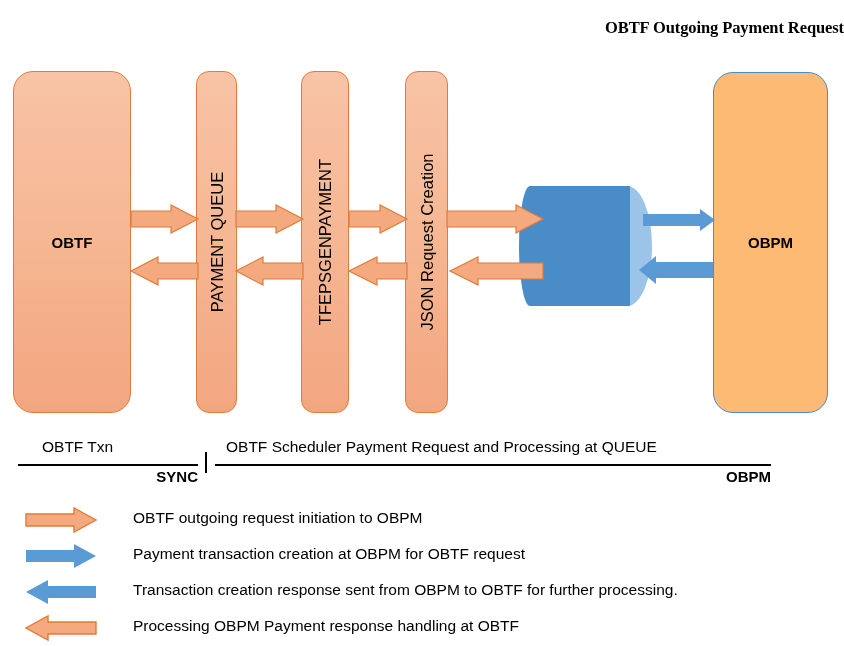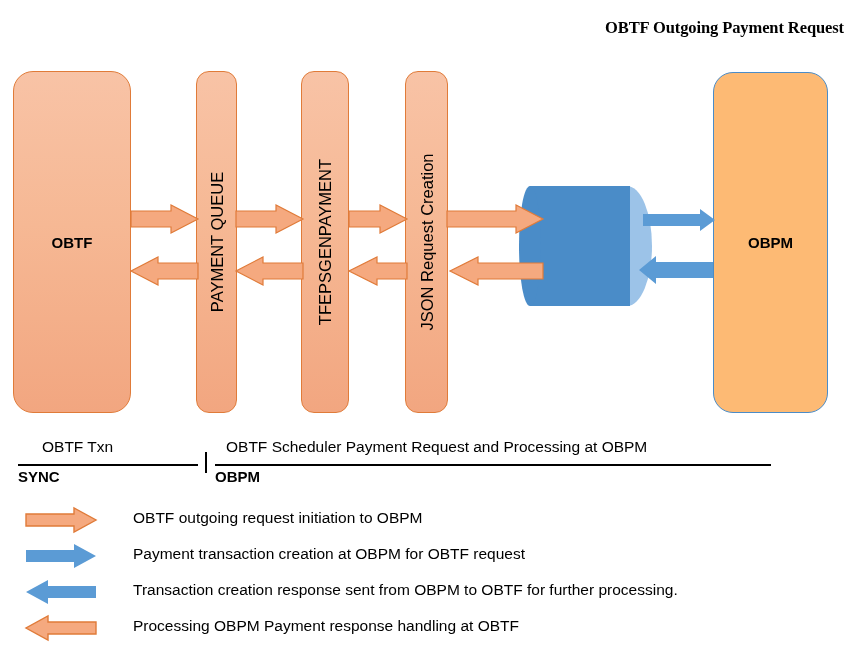--- a/index.html
+++ b/index.html
@@ -87,21 +87,21 @@
   .band-top-text {
     position:absolute;
     font-size:15.5px; color:#000; white-space:nowrap;
   }
   .band-rule {
     position:absolute; height:0; border-top:2px solid #000;
   }
   .band-bot-text {
     position:absolute;
     font-size:15px; font-weight:bold; color:#000;
-    text-align:left; white-space:nowrap;
+    text-align:right; white-space:nowrap;
   }
   #band-divider {
     position:absolute; left:205px; top:452px;
     width:0; height:21px; border-left:2px solid #000;
   }
 
   #sync-label   { left:30px;  top:438px;margin-left:12px; }
   #sync-rule    { left:18px;  top:464px; width:180px; }
   #sync-bold    { left:18px;  top:468px; width:180px; }
 
@@ -179,21 +179,21 @@
     </g>
   </svg>
 
   <div>
     <div class="band-top-text" id="sync-label">OBTF Txn</div>
     <div class="band-rule" id="sync-rule"></div>
     <div class="band-bot-text" id="sync-bold">SYNC</div>
 
     <div id="band-divider"></div>
 
-    <div class="band-top-text" id="async-label">OBTF Scheduler Payment Request and Processing at OBPM</div>
+    <div class="band-top-text" id="async-label">OBTF Scheduler Payment Request and Processing at QUEUE</div>
     <div class="band-rule" id="async-rule"></div>
     <div class="band-bot-text" id="async-bold">OBPM</div>
   </div>
 
   <div id="legend">
 
     <div class="legend-row" id="legend-row-0">
       <svg class="legend-swatch" viewBox="0 0 78 30">
         <path d="M4,9 L52,9 L52,3 L74,15 L52,27 L52,21 L4,21 Z" fill="#F5A97F" stroke="#E07B39" stroke-width="1.4"></path>
       </svg>

